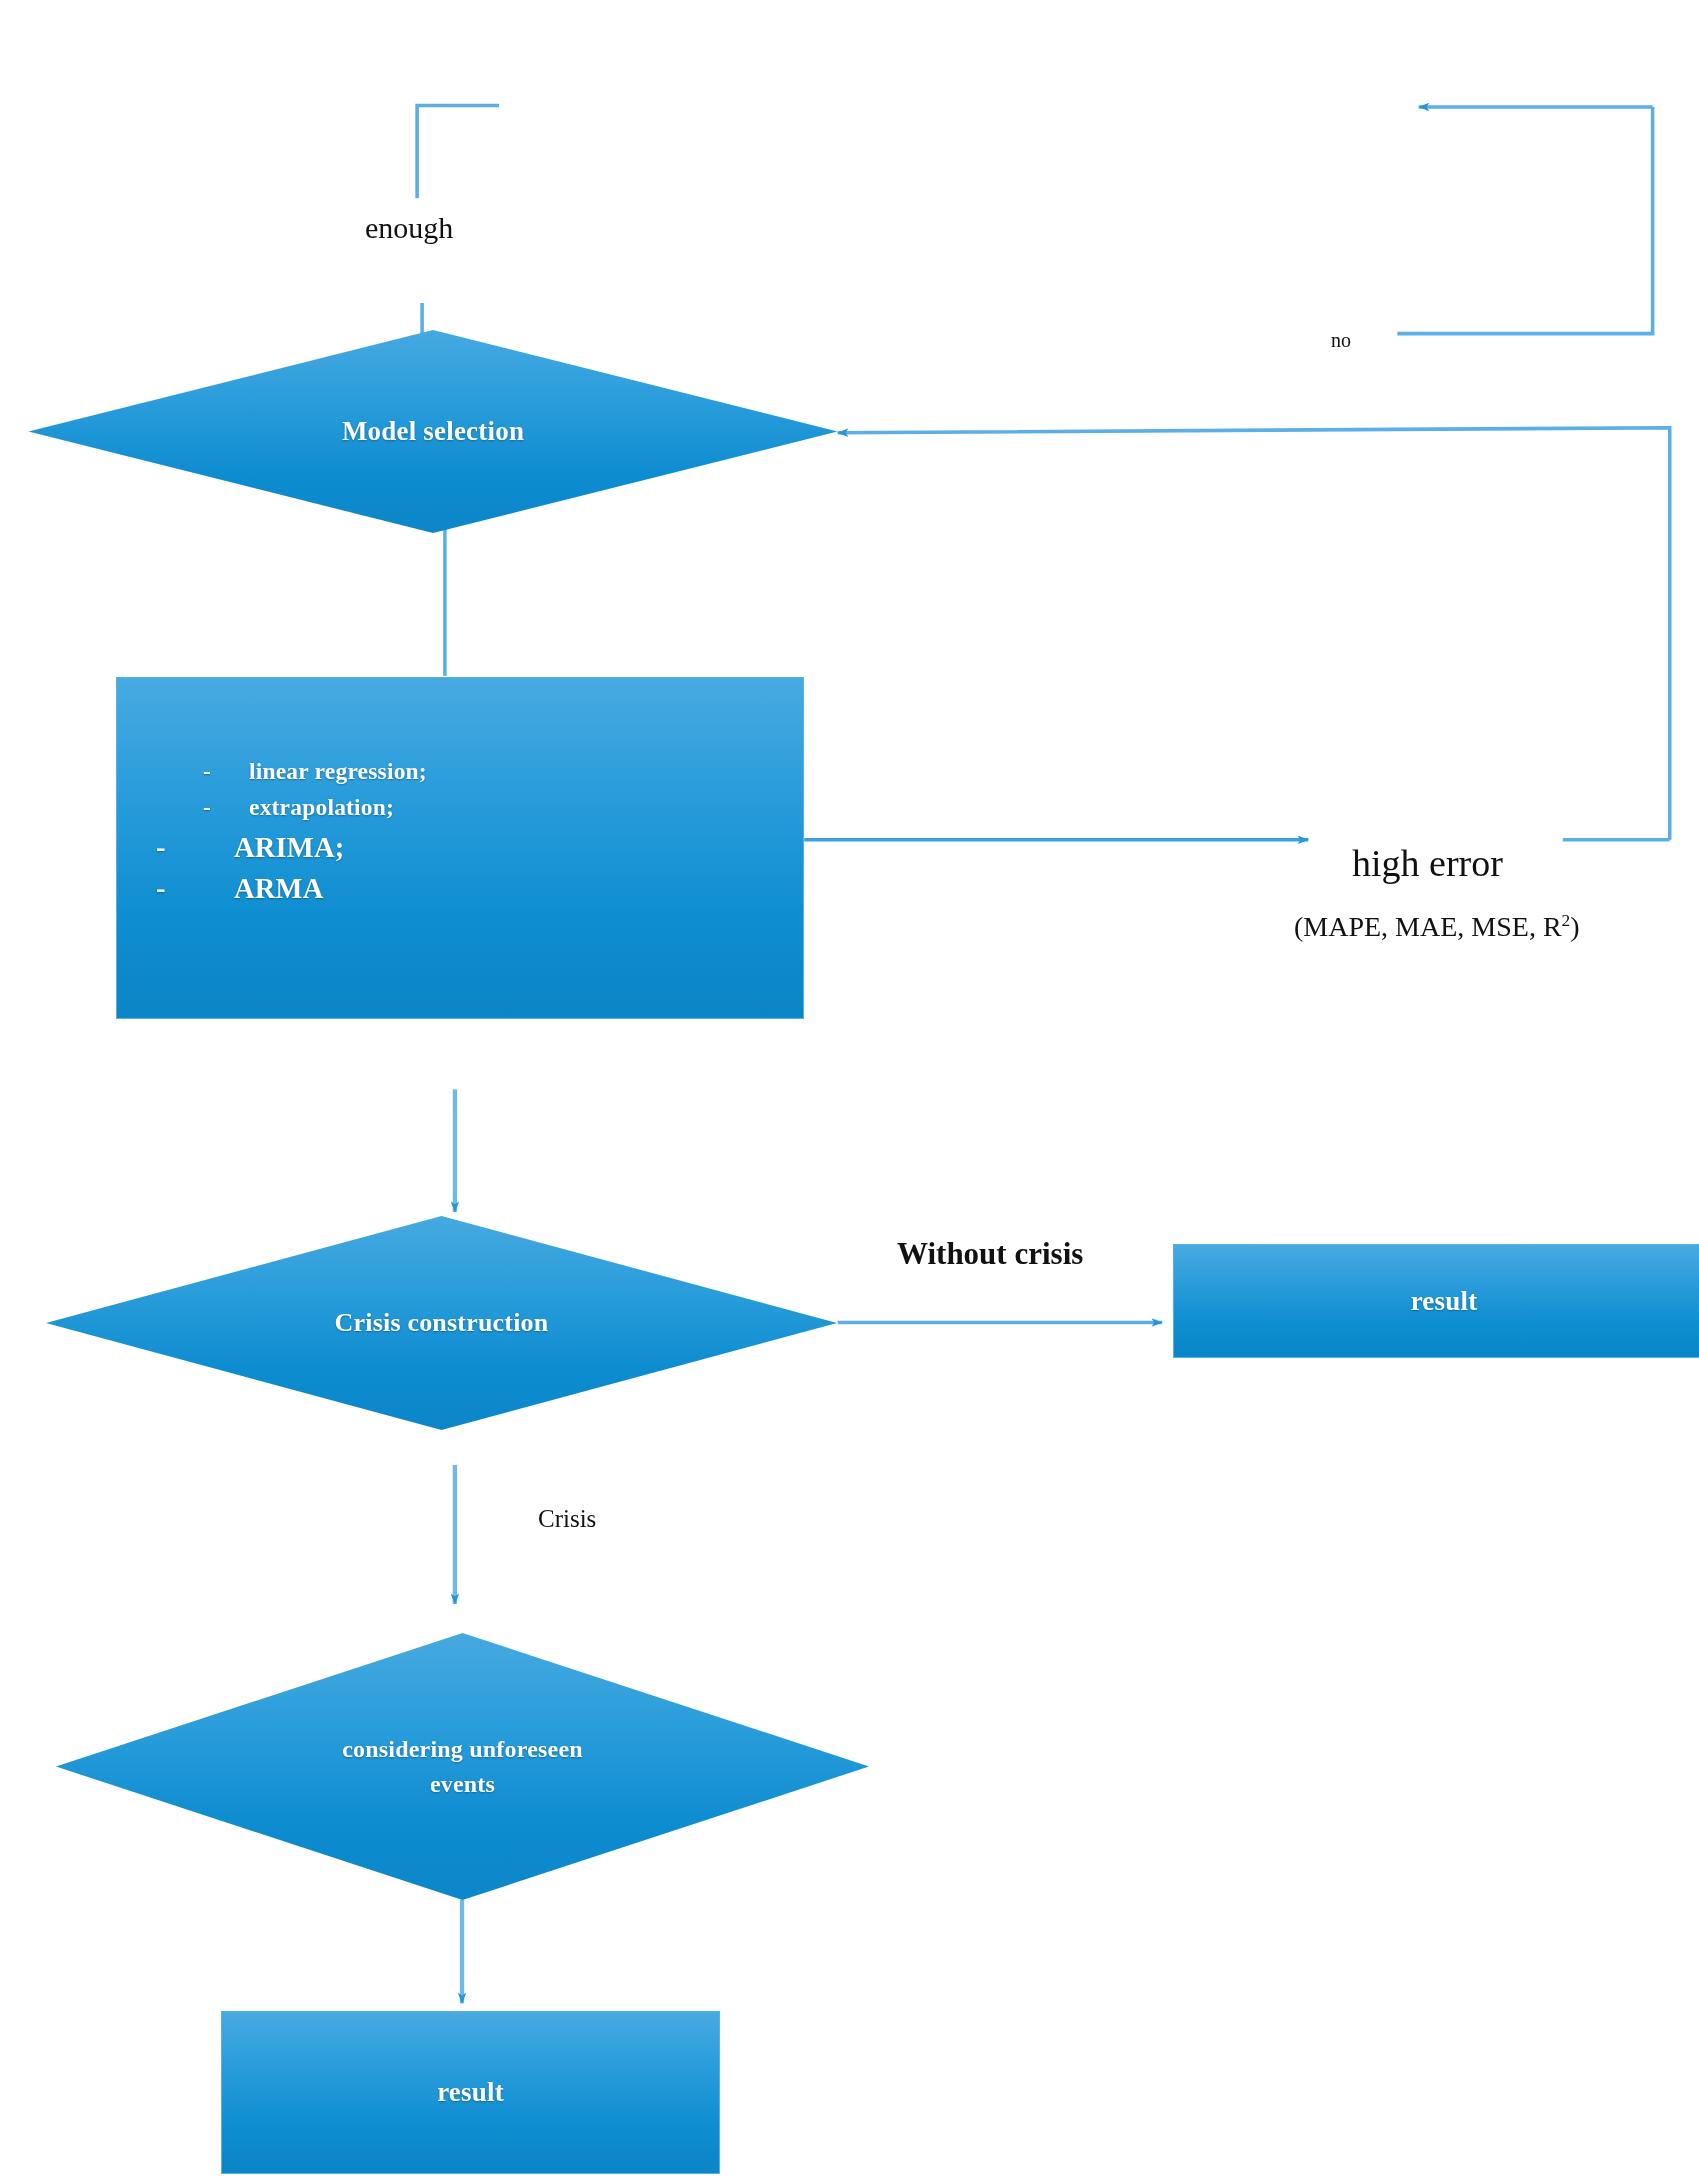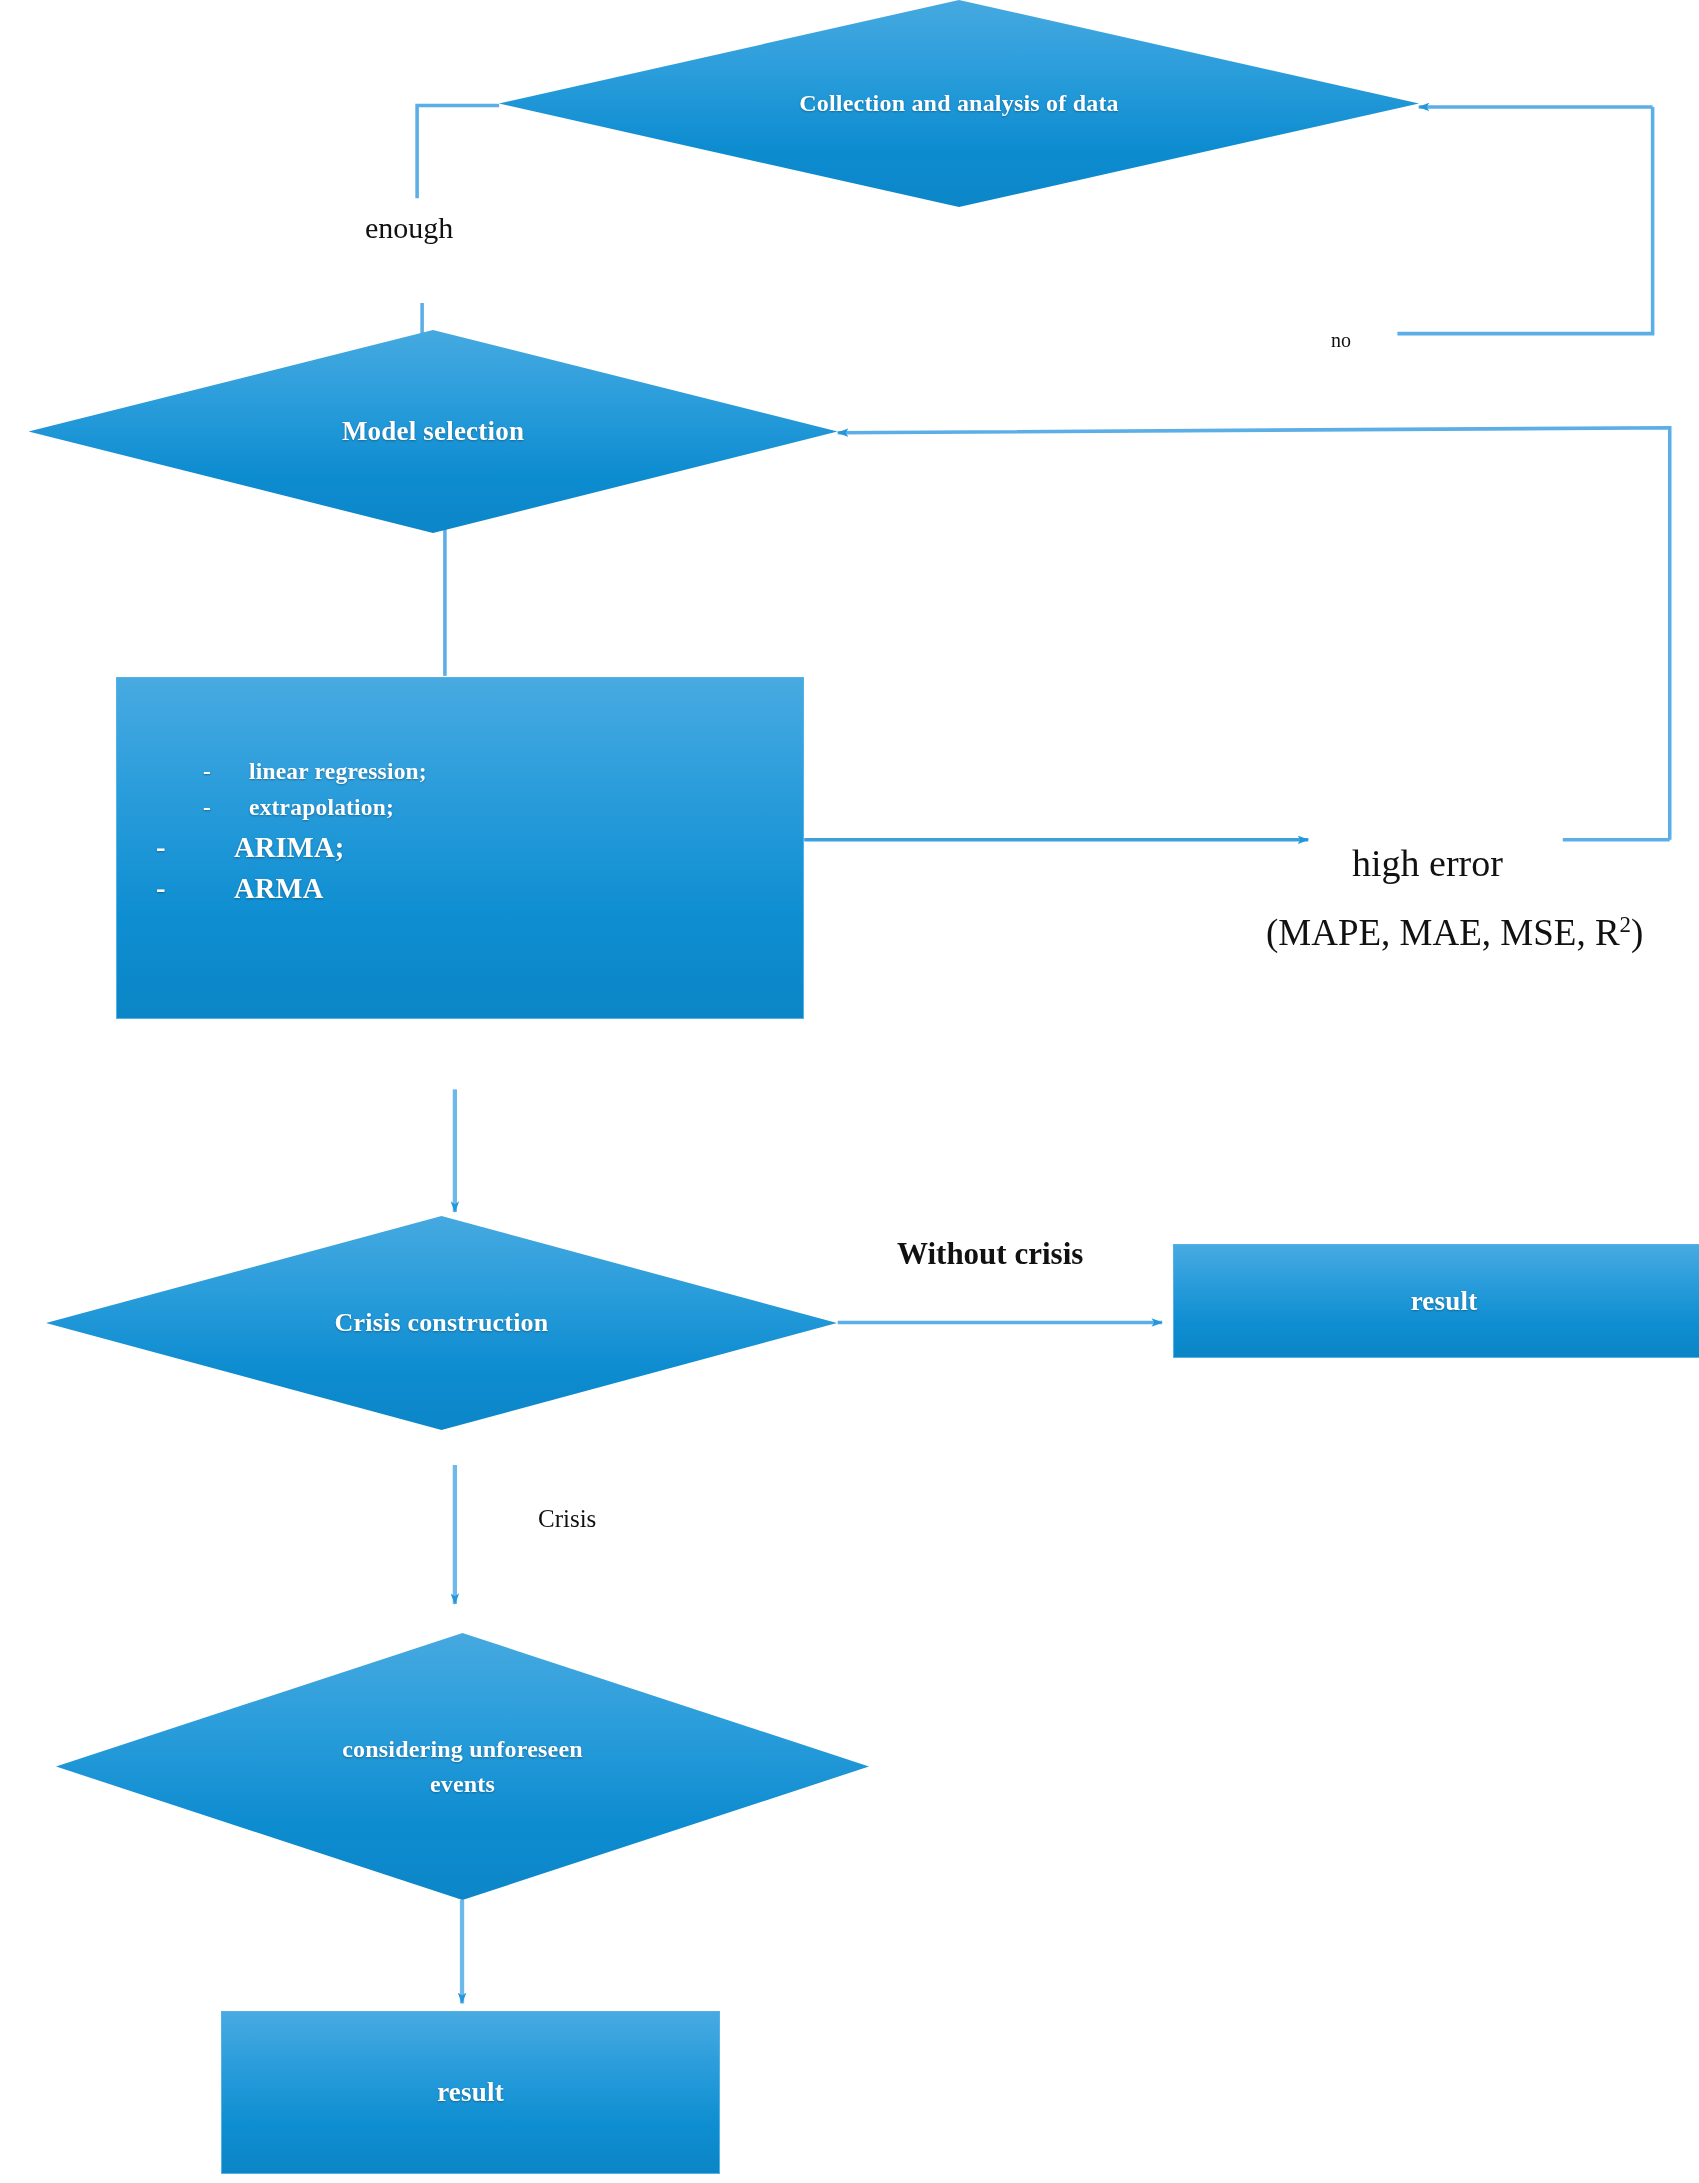--- a/index.html
+++ b/index.html
@@ -129,23 +129,20 @@
 
     <g>
       <path d="M 638 2055 L 638 2250" fill="none" stroke="#6FB9EA" stroke-width="6" marker-end="url(#arrow)"></path>
     </g>
 
     <g>
       <path d="M 648 2665 L 648 2810" fill="none" stroke="#6FB9EA" stroke-width="6" marker-end="url(#arrow)"></path>
     </g>
   </svg>
 
-  <div class="node diamond" style="left:499px; top:0px; width:920px; height:207px; font-size:24px;">
-    <span>Collection and analysis of data</span>
-  </div>
 
   <div class="node diamond" style="left:28.5px; top:330px; width:809px; height:203px; font-size:27px;">
     <span>Model selection</span>
   </div>
 
   <div class="node rect box-list" style="left:116px; top:677px; width:688px; height:342px;">
     <div style="padding-top:76px;">
       <div class="list-row" style="font-size:23.5px; padding-left:86px; line-height:1.52;">
         <span class="list-dash">-</span>
         <span>linear regression;</span>
@@ -183,20 +180,20 @@
   <div class="node rect" style="left:221px; top:2011px; width:499px; height:163px; font-size:27px;">
     <span>result</span>
   </div>
 
   <div class="label" style="left:365px; top:191px; font-size:30px;">enough</div>
 
   <div class="label" style="left:1331px; top:309px; font-size:20px;">no</div>
 
   <div class="label" style="left:1352px; top:821px; font-size:38px;">high error</div>
 
-  <div class="label" style="left:1266px; top:891px; font-size:37px;"><span>(MAPE, MAE, MSE, R</span><sup>2</sup><span>)</span></div>
+  <div class="label" style="left:1294px; top:891px; font-size:28px;"><span>(MAPE, MAE, MSE, R</span><sup>2</sup><span>)</span></div>
 
   <div class="label" style="left:897px; top:1216px; font-size:31px;font-weight:bold;">Without crisis</div>
 
   <div class="label" style="left:538px; top:1485px; font-size:25px;">Crisis</div>
 
 </div>
 
 
 </body></html>

